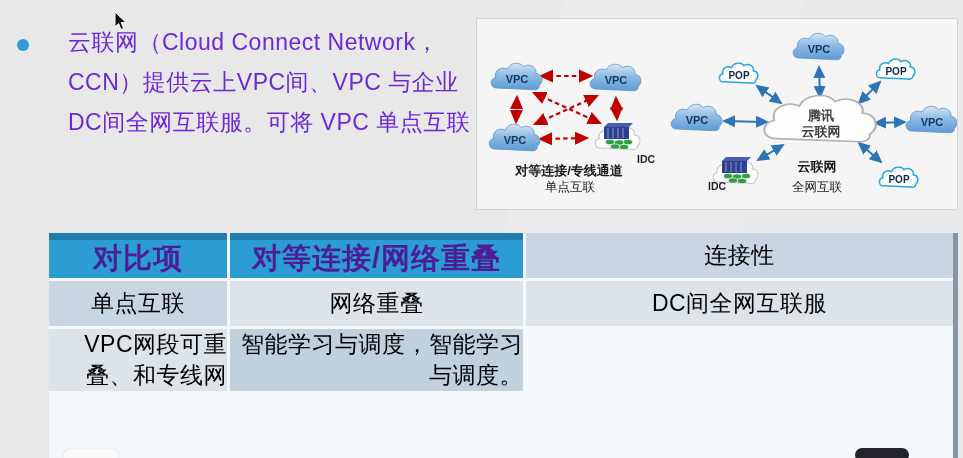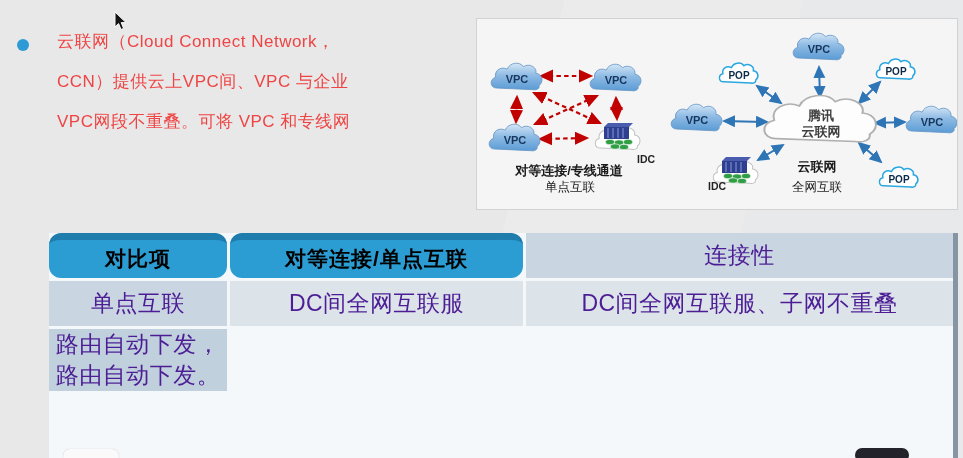--- a/index.html
+++ b/index.html
@@ -4,21 +4,21 @@
 <style>
   html,body{margin:0;padding:0;}
   body{
     width:963px;height:458px;overflow:hidden;position:relative;
     font-family:"Liberation Sans","DejaVu Sans",sans-serif;
     background:linear-gradient(105deg,#e8e8e8 0 52%,#ebebec 52% 74%,#e8e9ea 74%);
   }
   .stage{position:absolute;inset:0;}
   
   .bullet-dot{position:absolute;left:17px;top:39px;width:12px;height:12px;border-radius:50%;background:#2e9bd6;}
-  .bullet-text{position:absolute;left:57px;top:22px;width:415px;font-size:17px;line-height:40px;color:#ef4444;letter-spacing:.5px;}
+  .bullet-text{position:absolute;left:68px;top:22px;width:415px;font-size:23px;line-height:40px;color:#6d28d9;letter-spacing:.5px;}
   
   .panel{position:absolute;left:476px;top:18px;width:482px;height:192px;background:#f5f5f5;border:1px solid #d2d2d2;box-sizing:border-box;}
   .panel svg{display:block;}
   .cb{fill:url(#gBlue);stroke:#6795c4;stroke-width:1;}
   .cp{fill:#ffffff;stroke:#2aa7e0;stroke-width:2.4;}
   .chub{fill:#fdfdfd;stroke:#b0b0b0;stroke-width:1.1;}
   .ccloudw{fill:#ffffff;stroke:#c2c2c2;stroke-width:1.4;}
   .tVpc{font-size:11px;font-weight:bold;fill:#17365d;text-anchor:middle;}
   .tPop{font-size:10px;font-weight:bold;fill:#0d2a4a;text-anchor:middle;}
   .tHub{font-size:13px;font-weight:bold;fill:#3f3f3f;text-anchor:middle;}
@@ -28,41 +28,41 @@
   .lr{stroke:#c10000;stroke-width:2.2;stroke-dasharray:4.5 3.2;fill:none;}
   .lb{stroke:#2e75b6;stroke-width:2;fill:none;}
   
   .cmp-table{
     position:absolute;left:49px;top:233px;width:904px;height:225px;
     display:grid;grid-template-columns:178px 293px 1fr;grid-template-rows:45px 45px 62px 64px;
     gap:3px;background:#f5f8fa;border-right:5px solid rgba(42,66,92,.55);
   }
   .cmp-table .cell{display:flex;align-items:center;justify-content:center;text-align:center;}
   .cmp-table .th{background:#2b9dd3;border-top:7px solid #1e7dac;box-sizing:border-box;
-    color:#000000;font-weight:bold;font-size:21px;letter-spacing:1px;border-radius:12px;}
-  .cmp-table .td{font-size:23px;color:#4c1d95;letter-spacing:.5px;}
+    color:#4c1d95;font-weight:bold;font-size:29px;letter-spacing:1px;}
+  .cmp-table .td{font-size:23px;color:#000000;letter-spacing:.5px;text-align:right;}
   .r0{background:#c9d6e1;}
   .r1{background:#dce3e9;}
   .r2{background:#c0d0dd;}
   
   .pill-light{position:absolute;left:63px;top:449px;width:56px;height:14px;border-radius:7px;background:#fafafa;box-shadow:0 0 1px rgba(0,0,0,.25);}
   .pill-dark{position:absolute;left:855px;top:448px;width:54px;height:14px;border-radius:7px;background:#23232b;}
   
   .cursor{position:absolute;left:114px;top:12px;}
 </style>
 </head>
 <body>
 
 <div class="stage">
 
   <div class="bullet-dot"></div>
   <div class="bullet-text">
     <div>云联网（Cloud Connect Network，</div>
     <div>CCN）提供云上VPC间、VPC 与企业</div>
-    <div>VPC网段不重叠。可将 VPC 和专线网</div>
+    <div>DC间全网互联服。可将 VPC 单点互联</div>
   </div>
 
   <div class="panel">
     <svg width="480" height="190" viewBox="0 0 480 190">
       <defs>
         <linearGradient id="gBlue" x1="0" y1="0" x2="0" y2="1">
           <stop offset="0" stop-color="#d6e7f7"></stop>
           <stop offset="0.45" stop-color="#8fbbe4"></stop>
           <stop offset="1" stop-color="#5b9bd5"></stop>
         </linearGradient>
@@ -160,29 +160,30 @@
         </g>
 
         <text class="tCap1" x="340" y="152">云联网</text>
         <text class="tCap2" x="340" y="172">全网互联</text>
       </g>
     </svg>
   </div>
 
   <div class="cmp-table">
     <div class="cell th">对比项</div>
-    <div class="cell th">对等连接/单点互联</div>
+    <div class="cell th">对等连接/网络重叠</div>
 
     <div class="cell td r0">连接性</div>
     <div class="cell td r0">单点互联</div>
 
+    <div class="cell td r1">网络重叠</div>
     <div class="cell td r1">DC间全网互联服</div>
-    <div class="cell td r1">DC间全网互联服、子网不重叠</div>
+    <div class="cell td r1">VPC网段可重叠、和专线网</div>
 
-    <div class="cell td r2">路由自动下发，路由自动下发。</div>
+    <div class="cell td r2">智能学习与调度，智能学习与调度。</div>
   </div>
 
   <div class="pill-light"></div>
   <div class="pill-dark"></div>
 
   <svg class="cursor" width="16" height="20" viewBox="0 0 16 20">
     <polygon points="1,0 1,15 4.6,11.6 7,17.5 9.6,16.4 7.2,10.6 12,10.6" fill="#141414" stroke="#fafafa" stroke-width="1"></polygon>
   </svg>
 
 </div>

